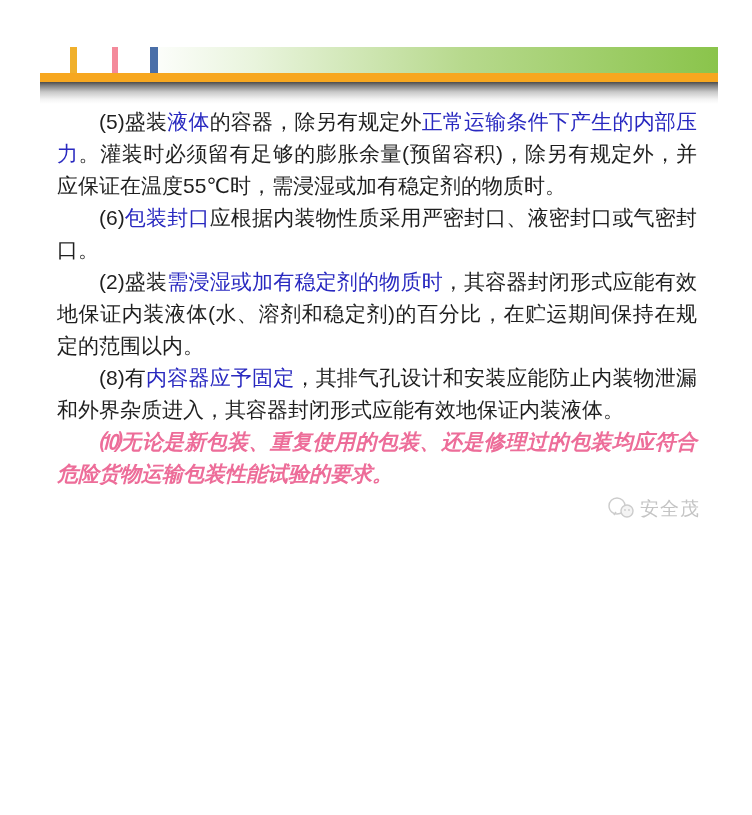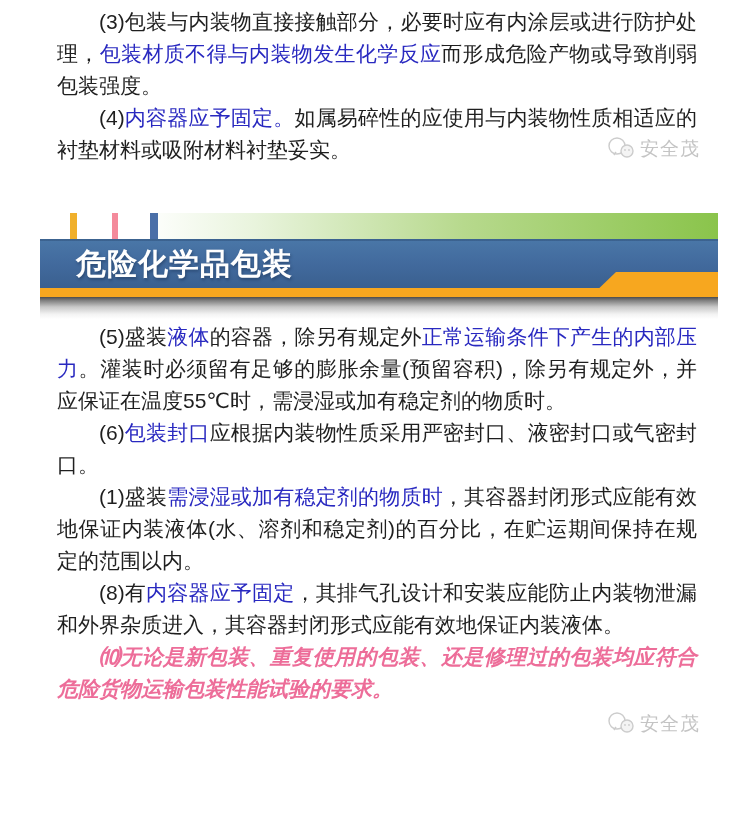--- a/index.html
+++ b/index.html
@@ -71,24 +71,20 @@
   .banner-shadow{
     height:22px;
     background:linear-gradient(180deg,#4c4c4c 0%,#7d7d7d 15%,#c8c8c8 45%,#f3f3f3 78%,#ffffff 100%);
   }
 </style>
 </head>
 <body>
 
 <div class="page">
 
-  <div class="text-block block1">
-      <p><span class="c-normal">(3)包装与内装物直接接触部分，必要时应有内涂层或进行防护处理，</span><span class="c-blue">包装材质不得与内装物发生化学反应</span><span class="c-normal">而形成危险产物或导致削弱包装强度。</span></p>
-      <p><span class="c-normal">(4)</span><span class="c-blue">内容器应予固定。</span><span class="c-normal">如属易碎性的应使用与内装物性质相适应的衬垫材料或吸附材料衬垫妥实。</span></p>
-    </div>
 
   <div class="watermark wm1">
     <span>
       <svg width="28" height="24" viewBox="0 0 28 24">
         <circle cx="10" cy="10" r="8" fill="#ffffff" stroke="#cccccc" stroke-width="1.4"></circle>
         <circle cx="20" cy="15" r="6" fill="#f4f4f4" stroke="#cccccc" stroke-width="1.4"></circle>
         <circle cx="18" cy="14" r="0.9" fill="#cccccc"></circle>
         <circle cx="22" cy="14" r="0.9" fill="#cccccc"></circle>
         <path d="M7 19 L9 16" stroke="#cccccc" stroke-width="1.4" fill="none"></path>
       </svg>
@@ -96,32 +92,28 @@
     <span>安全茂</span>
   </div>
 
   <div class="banner banner1">
     <div class="banner-top">
       <span class="bar bar-yellow"></span>
       <span class="bar bar-pink"></span>
       <span class="bar bar-blue"></span>
       <span class="green-strip"></span>
     </div>
-    <div class="banner-main">
-      <span class="banner-title">危险化学品包装</span>
-      <span class="yellow-tab"></span>
-    </div>
     <div class="banner-stripe"></div>
     <div class="banner-shadow"></div>
   </div>
 
   <div class="text-block block2">
       <p><span class="c-normal">(5)盛装</span><span class="c-blue">液体</span><span class="c-normal">的容器，除另有规定外</span><span class="c-blue">正常运输条件下产生的内部压力</span><span class="c-normal">。灌装时必须留有足够的膨胀余量(预留容积)，除另有规定外，并应保证在温度55℃时，需浸湿或加有稳定剂的物质时。</span></p>
       <p><span class="c-normal">(6)</span><span class="c-blue">包装封口</span><span class="c-normal">应根据内装物性质采用严密封口、液密封口或气密封口。</span></p>
-      <p><span class="c-normal">(1)盛装</span><span class="c-blue">需浸湿或加有稳定剂的物质时</span><span class="c-normal">，其容器封闭形式应能有效地保证内装液体(水、溶剂和稳定剂)的百分比，在贮运期间保持在规定的范围以内。</span></p>
+      <p><span class="c-normal">(2)盛装</span><span class="c-blue">需浸湿或加有稳定剂的物质时</span><span class="c-normal">，其容器封闭形式应能有效地保证内装液体(水、溶剂和稳定剂)的百分比，在贮运期间保持在规定的范围以内。</span></p>
       <p><span class="c-normal">(8)有</span><span class="c-blue">内容器应予固定</span><span class="c-normal">，其排气孔设计和安装应能防止内装物泄漏和外界杂质进入，其容器封闭形式应能有效地保证内装液体。</span></p>
       <p><span class="c-pink">⑽无论是新包装、重复使用的包装、还是修理过的包装均应符合危险货物运输包装性能试验的要求。</span></p>
     </div>
 
   <div class="watermark wm2">
     <span>
       <svg width="28" height="24" viewBox="0 0 28 24">
         <circle cx="10" cy="10" r="8" fill="#ffffff" stroke="#cccccc" stroke-width="1.4"></circle>
         <circle cx="20" cy="15" r="6" fill="#f4f4f4" stroke="#cccccc" stroke-width="1.4"></circle>
         <circle cx="18" cy="14" r="0.9" fill="#cccccc"></circle>

